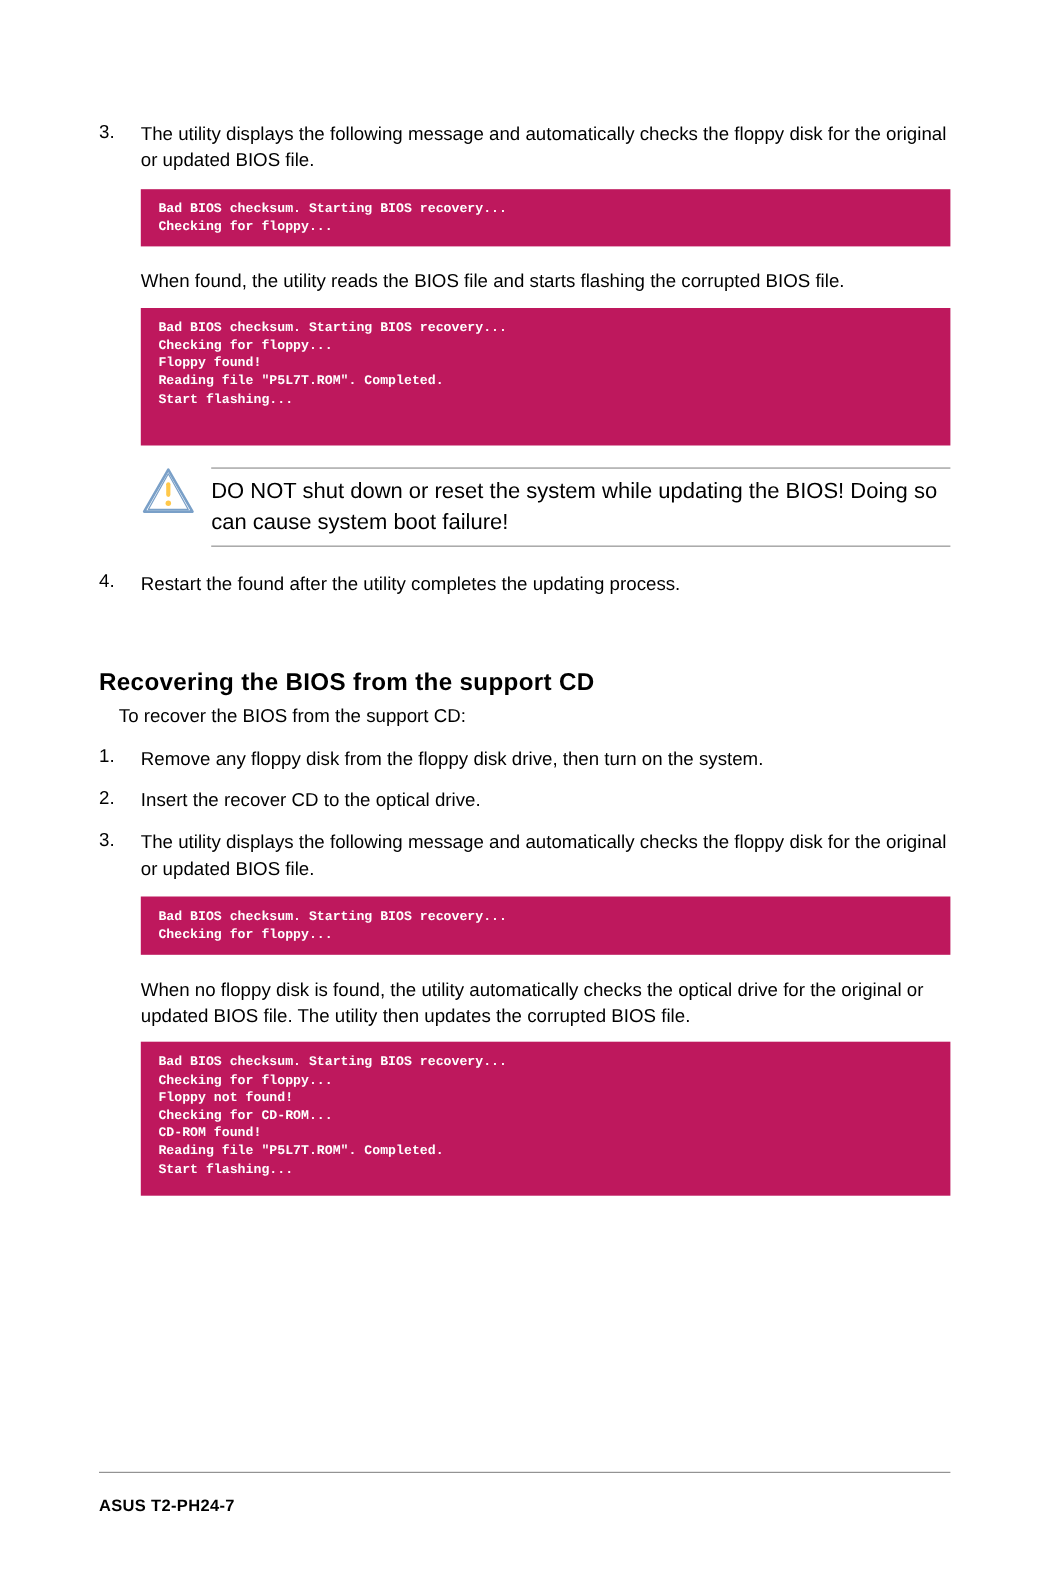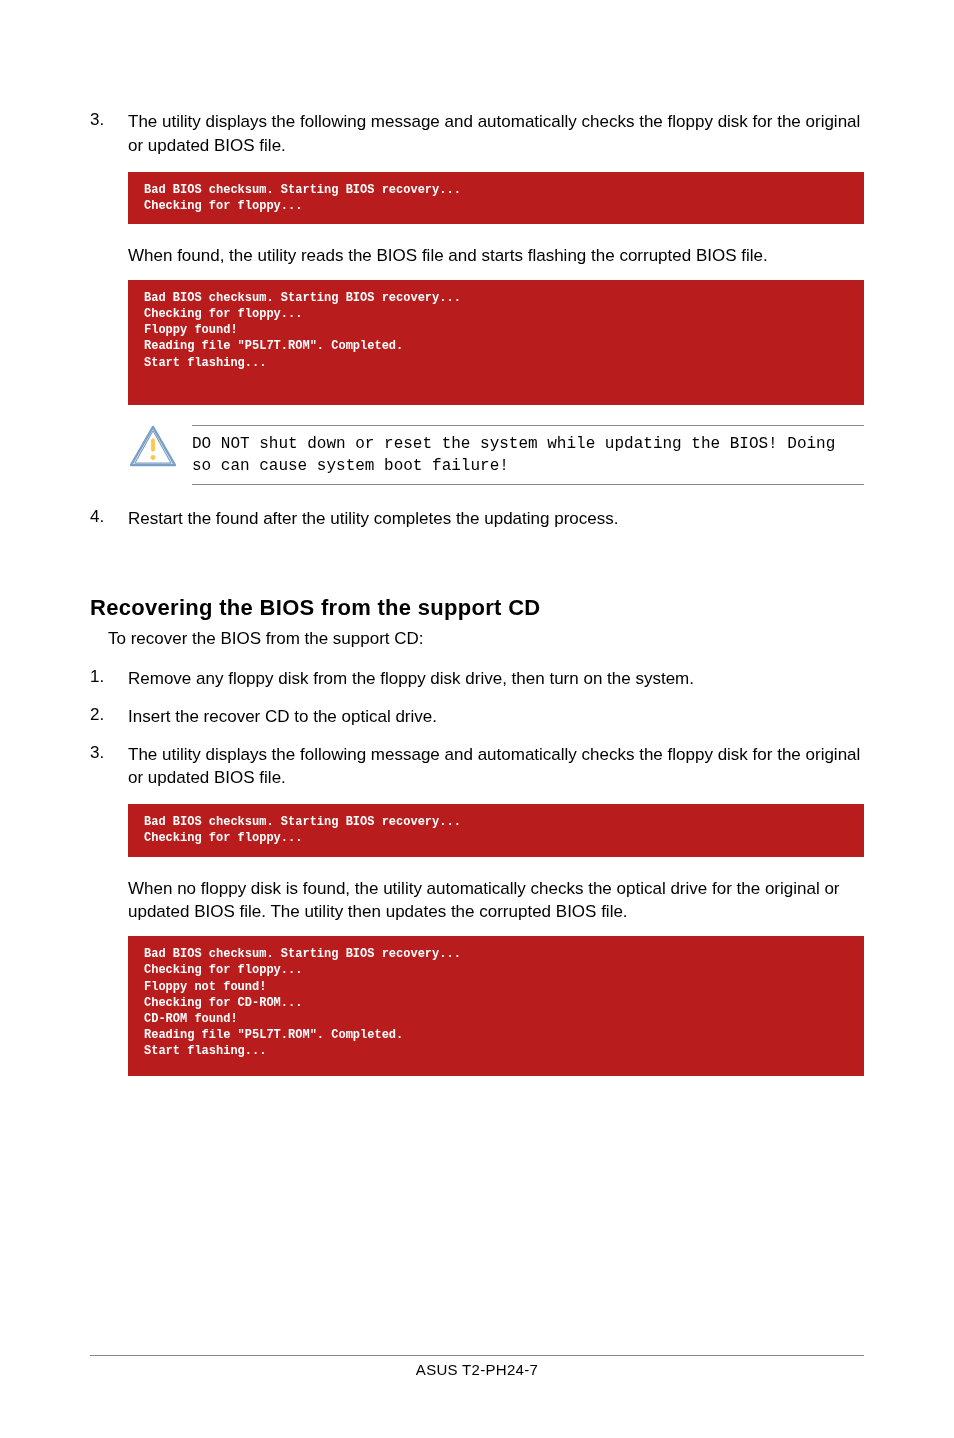--- a/index.html
+++ b/index.html
@@ -20,21 +20,21 @@
     width: 38px;
     flex: 0 0 38px;
     font-size: 17px;
   }
   .num-item .txt {
     flex: 1;
     font-size: 17px;
     line-height: 1.4;
   }
   .codeblock {
-    background: #b91c1c;
+    background: #be185d;
     color: #fff;
     font-family: "Courier New", monospace;
     font-size: 12px;
     font-weight: bold;
     padding: 10px 16px;
     white-space: pre;
     margin: 8px 0 20px 38px;
     line-height: 1.35;
   }
   .after-code {
@@ -51,51 +51,50 @@
   .warn-icon {
     flex: 0 0 50px;
     width: 50px;
     height: 42px;
     margin-right: 14px;
     position: relative;
   }
   .warn-icon svg { width: 100%; height: 100%; }
   .warn-text {
     flex: 1;
-    font-size: 16px;
+    font-size: 20px;
     line-height: 1.4;
     border-top: 1px solid #888;
     border-bottom: 1px solid #888;
     padding: 7px 0;
-    font-family: Liberation Mono, monospace;
   }
   h2.section {
     font-size: 22px;
     font-weight: bold;
     margin-top: 64px;
     margin-bottom: 6px;
     letter-spacing: 0.3px;
   }
   .intro {
     font-size: 17px;
     margin-bottom: 16px;
     line-height: 1.4;
     margin-left: 18px;
   }
   .footer-line {
     position: absolute;
     left: 90px;
     right: 90px;
     bottom: 60px;
     border-top: 1px solid #888;
-    padding-top: 5px;
+    padding-top: 22px;
     display: flex;
-    justify-content: center;
+    justify-content: flex-start;
     font-size: 15px;
-    font-weight: normal;
+    font-weight: bold;
     letter-spacing: 0.3px;
   }
 </style>
 </head>
 <body>
 
 <div class="num-item">
   <div class="num">3.</div>
   <div class="txt">The utility displays the following message and automatically checks the floppy disk for the original or updated BIOS file.</div>
 </div>

